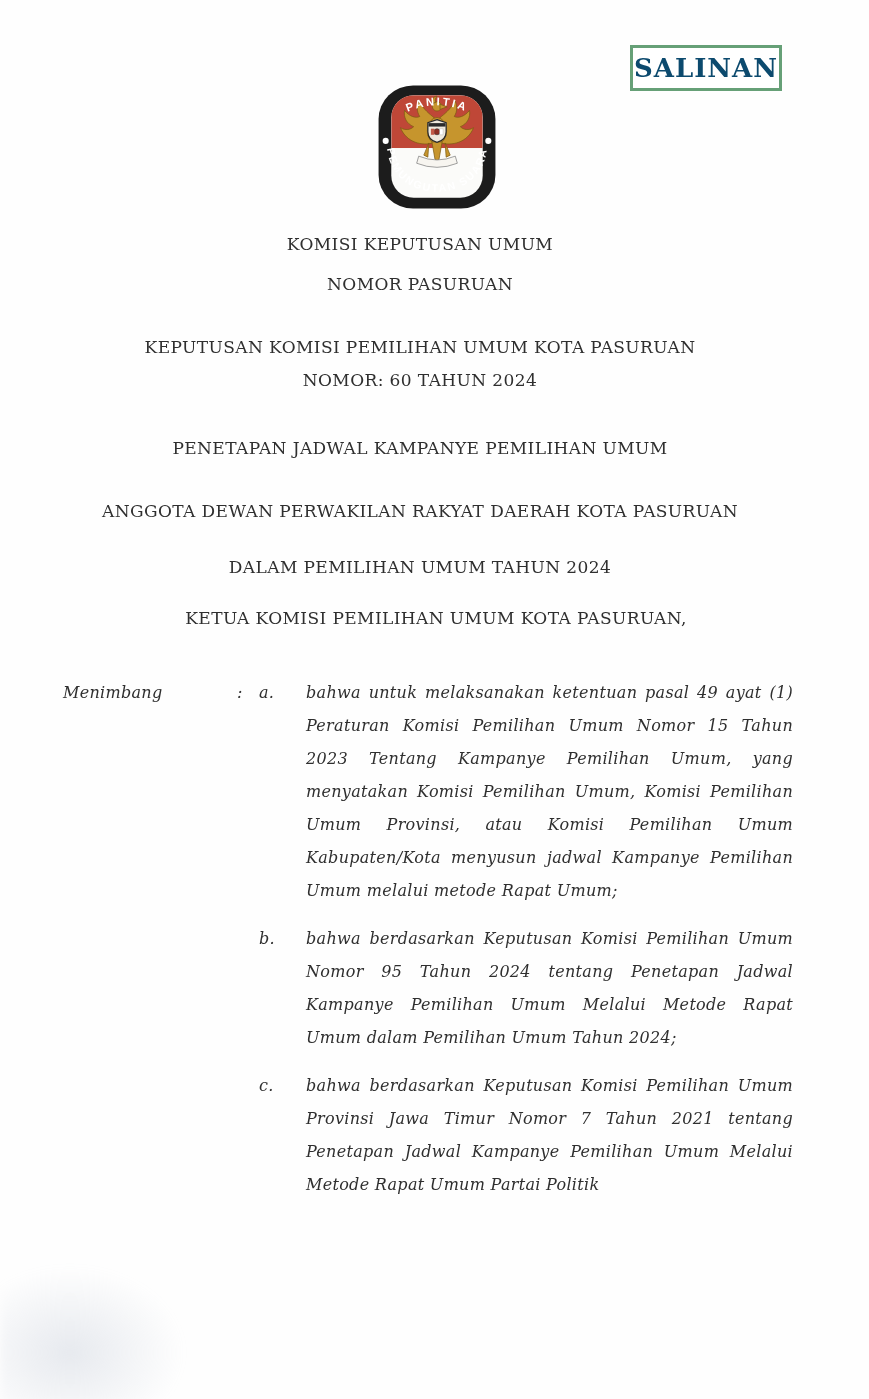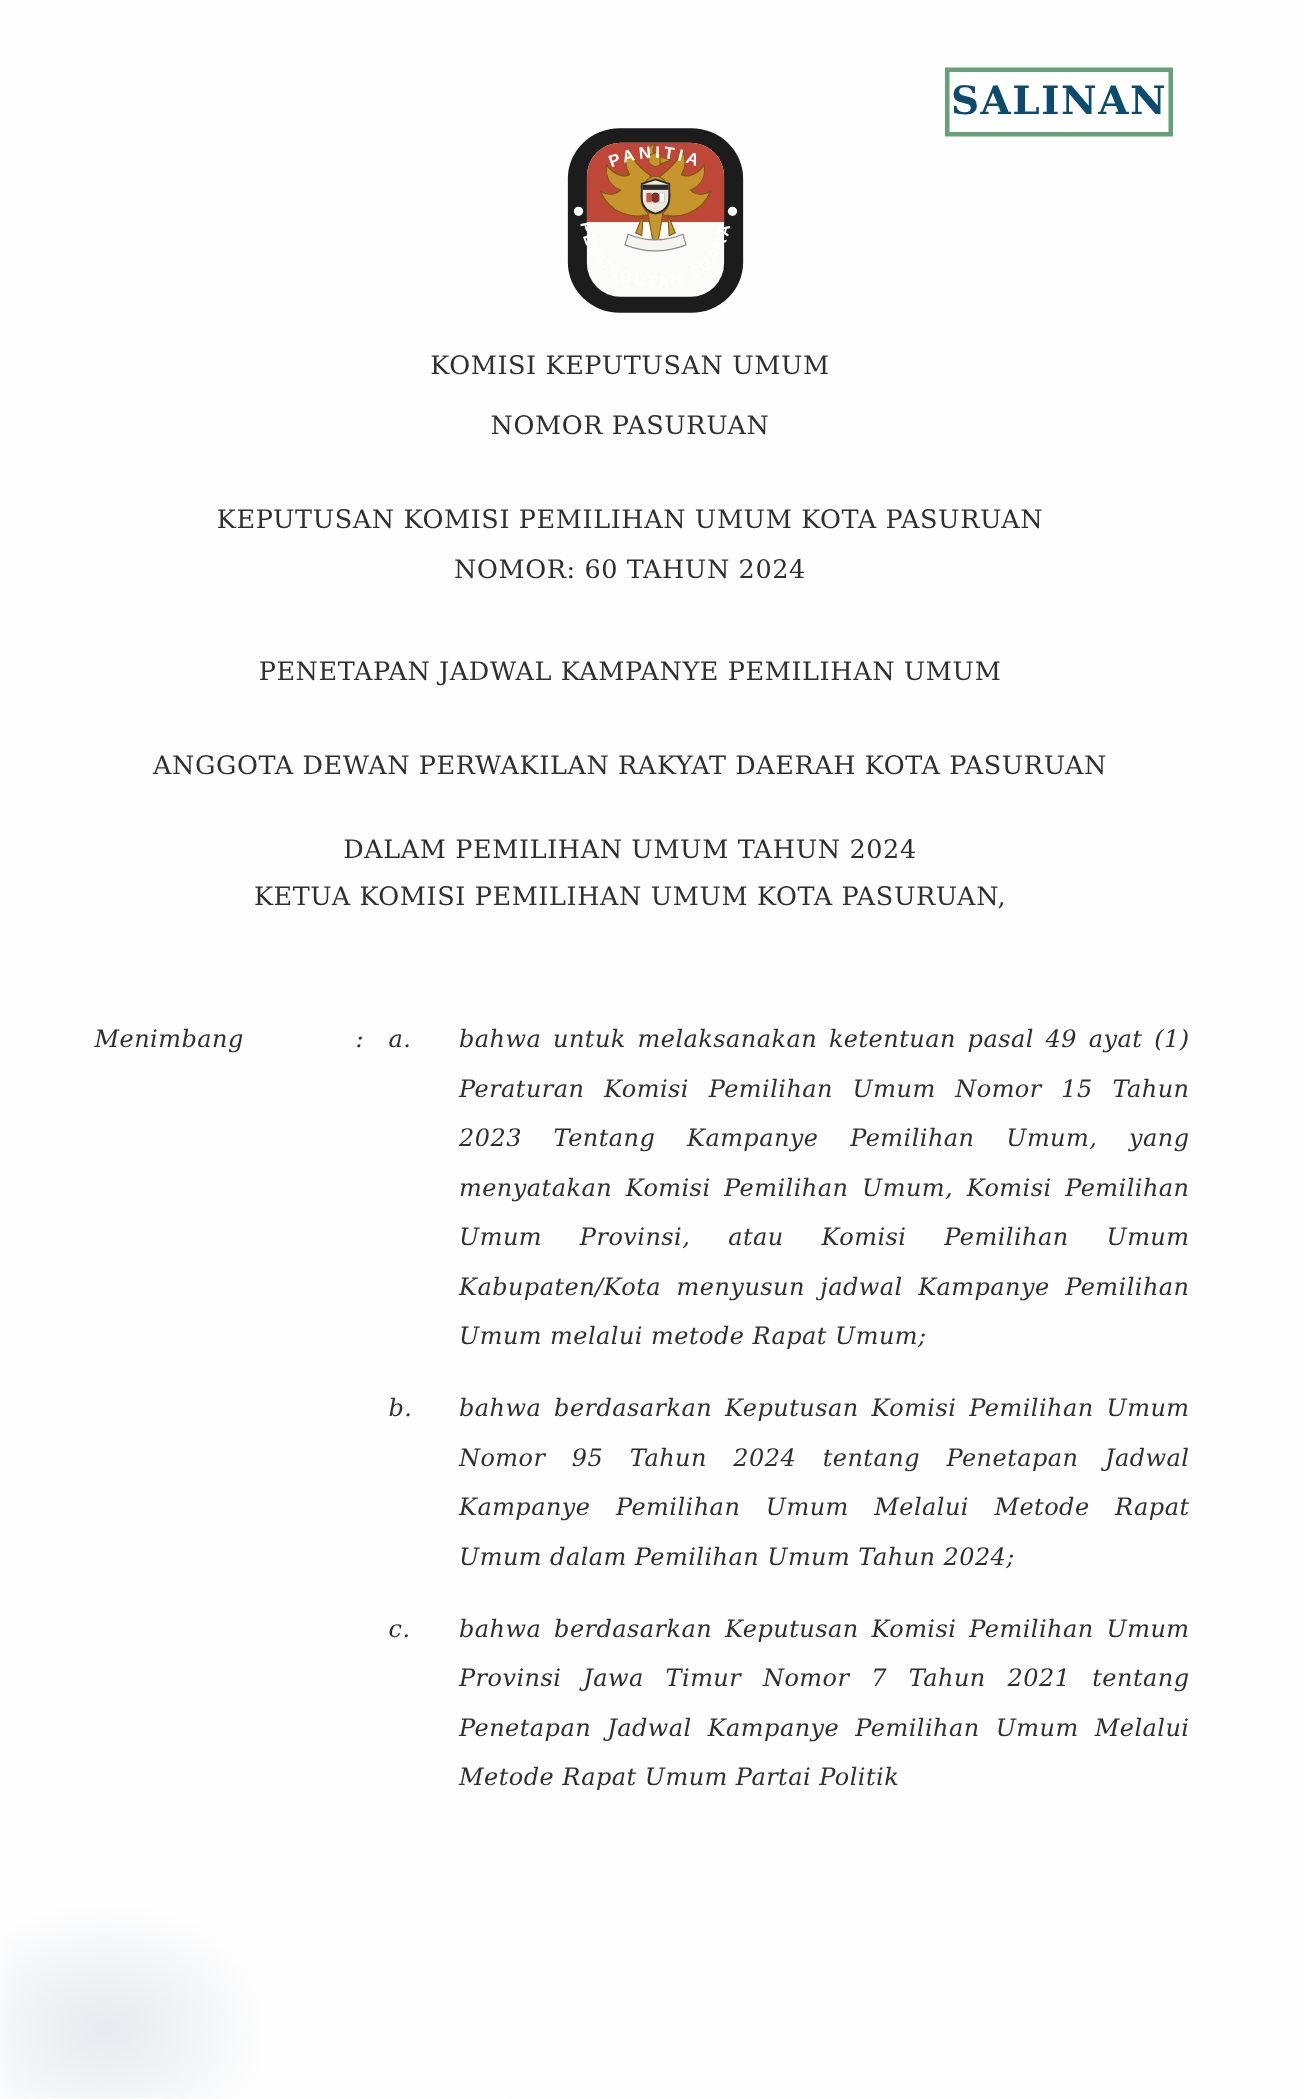--- a/index.html
+++ b/index.html
@@ -32,21 +32,21 @@
   }
   .org1{top:234px;}
   .org2{top:274px;}
   .t1{top:337px;}
   .t2{top:370px;}
   .t3{top:404px;}
   .t4{top:438px;}
   .t5{top:471px;}
   .t6{top:501px;}
   .t7{top:537px;margin-top:20px;}
-  .salut{top:588px;}
+  .salut{top:608px;margin-left:16px;}
   
   .consider{
     position:absolute;left:63px;top:676px;width:730px;
     display:flex;font-size:16px;line-height:33px;letter-spacing:.3px;font-style:italic;
   }
   .c-label{width:174px;flex:none;}
   .c-colon{width:22px;flex:none;}
   .c-items{flex:1;}
   .c-item{display:flex;margin-bottom:15px;}
   .c-marker{width:47px;flex:none;}

